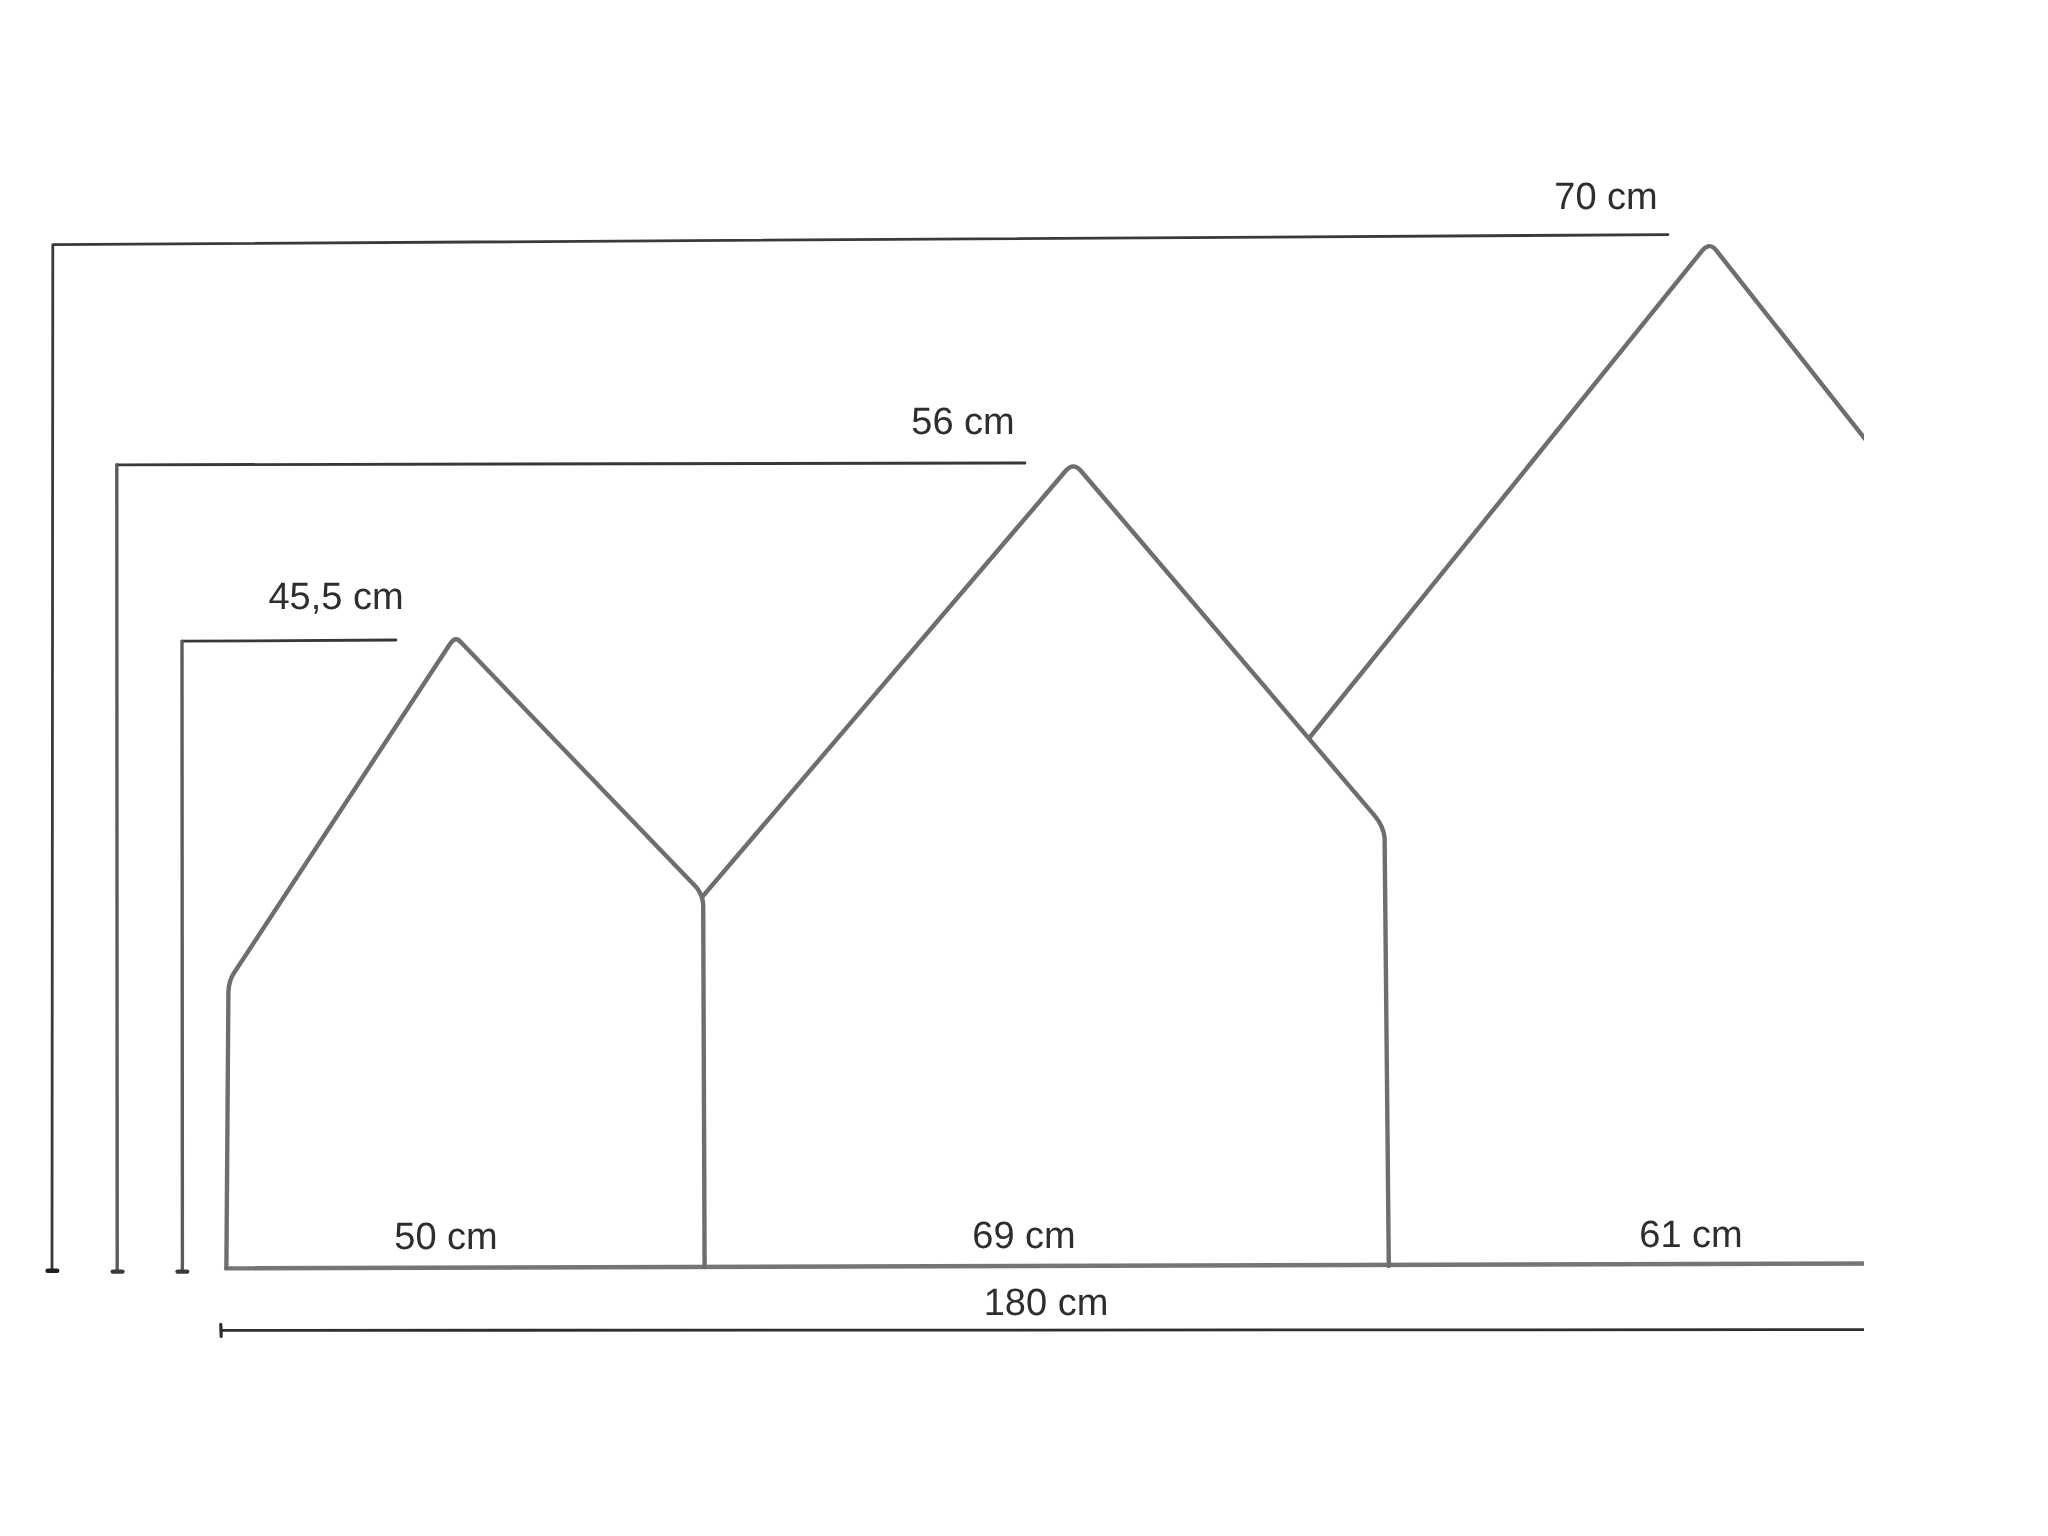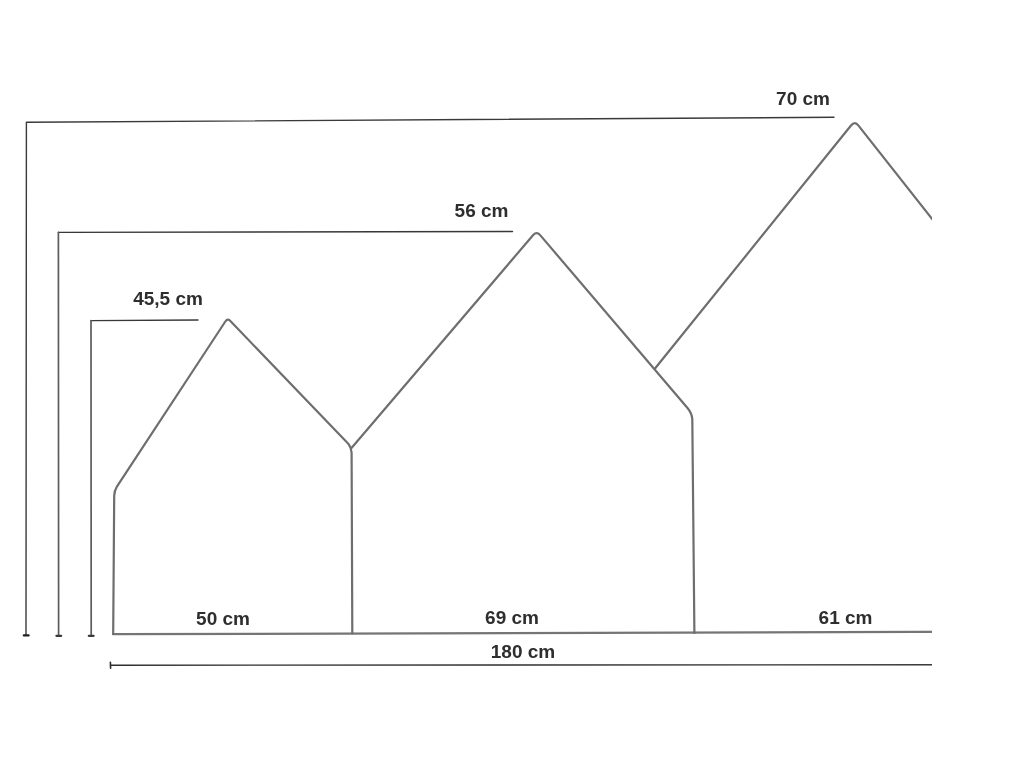--- a/index.html
+++ b/index.html
@@ -1,16 +1,16 @@
 <!DOCTYPE html>
 <html><head>
 <meta charset="utf-8">
 <style>
   html,body{margin:0;padding:0;background:#ffffff;}
-  .stage{position:relative;width:932px;height:768px;background:#ffffff;overflow:hidden;font-weight:bold;}
+  .stage{position:relative;width:932px;height:768px;background:#ffffff;overflow:hidden;}
   svg{position:absolute;left:0;top:0;}
   text{font-family:"Liberation Sans", sans-serif;font-size:19px;fill:#2e2e2e;}
   svg{opacity:0.999;transform:translateZ(0);}
 </style>
 </head>
 <body>
 
 <div class="stage">
 <svg width="1024" height="768" viewBox="0 0 1024 768">
   <g fill="none" stroke-linecap="round" stroke-linejoin="round">

